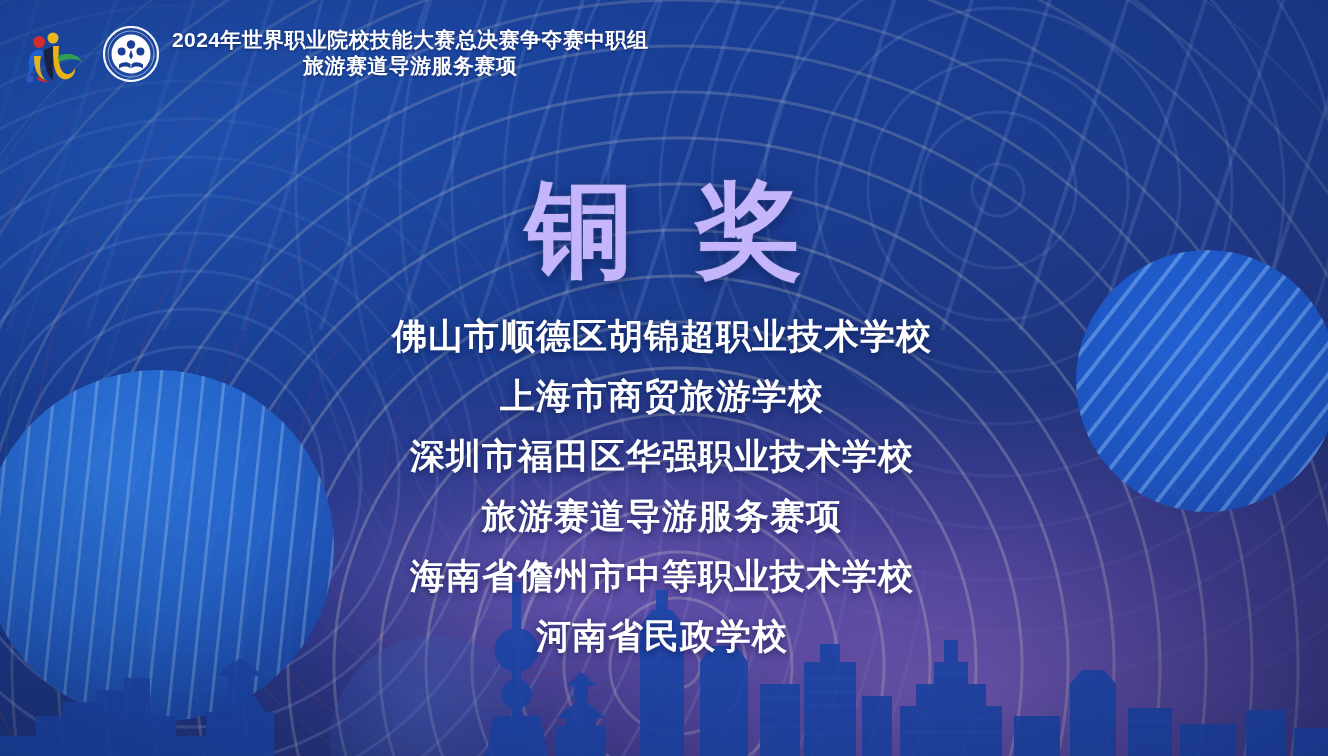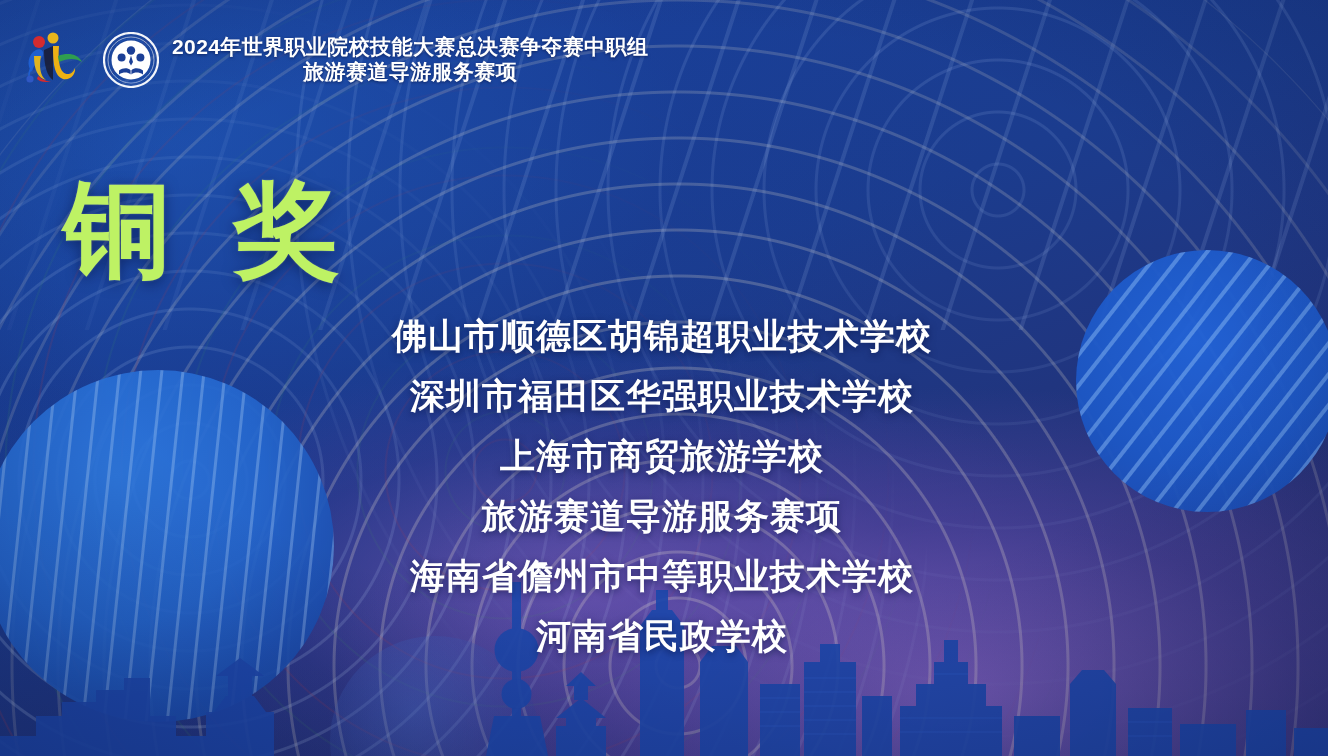--- a/index.html
+++ b/index.html
@@ -119,36 +119,36 @@
     position:absolute;inset:0;
     background:radial-gradient(ellipse 95% 85% at 50% 42%, rgba(0,0,0,0) 45%, rgba(8,18,58,.38) 100%);
   }
 
   
   .skyline{position:absolute;left:0;right:0;bottom:0;height:190px;}
   .skyline svg{display:block;width:100%;height:100%;}
 
   
   .header{
-    position:absolute;left:22px;top:26px;display:flex;align-items:flex-end;gap:13px;z-index:6;
+    position:absolute;left:22px;top:26px;display:flex;align-items:flex-start;gap:13px;z-index:6;
   }
   .logo-ict{width:68px;height:62px;flex:0 0 auto;}
   .logo-emblem{width:56px;height:56px;flex:0 0 auto;}
   .header-text{
     color:#ffffff;font-weight:bold;line-height:1.32;
     font-size:21px;letter-spacing:.4px;
     text-shadow:0 1px 3px rgba(0,10,50,.55);
     text-align:center;
   }
   .header-text .l2{display:block;font-family:Liberation Mono, monospace;}
 
   
   .award-title{
-    position:absolute;left:0;right:0;top:178px;text-align:left;z-index:5;
-    color:#bef264;
+    position:absolute;left:0;right:0;top:178px;text-align:center;z-index:5;
+    color:#c4b5fd;
     font-family:"Liberation Serif","DejaVu Serif",serif;
     font-weight:bold;font-size:106px;line-height:1;
     letter-spacing:64px;
     text-indent:64px;
     text-shadow:0 3px 14px rgba(4,14,60,.55), 0 0 2px rgba(255,255,255,.35);
   }
   .winners{
     position:absolute;left:0;right:4px;top:318px;z-index:5;text-align:center;
   }
   .winner{
@@ -271,20 +271,20 @@
     <span class="header-text">
       <span class="l1">2024年世界职业院校技能大赛总决赛争夺赛中职组</span>
       <span class="l2">旅游赛道导游服务赛项</span>
     </span>
   </div>
 
   <div class="award-title">铜奖</div>
 
   <div class="winners">
     <div class="winner">佛山市顺德区胡锦超职业技术学校</div>
+    <div class="winner">上海市商贸旅游学校</div>
     <div class="winner">深圳市福田区华强职业技术学校</div>
-    <div class="winner">上海市商贸旅游学校</div>
     <div class="winner">旅游赛道导游服务赛项</div>
     <div class="winner">海南省儋州市中等职业技术学校</div>
     <div class="winner">河南省民政学校</div>
   </div>
 
 </div>
 
 </body></html>

